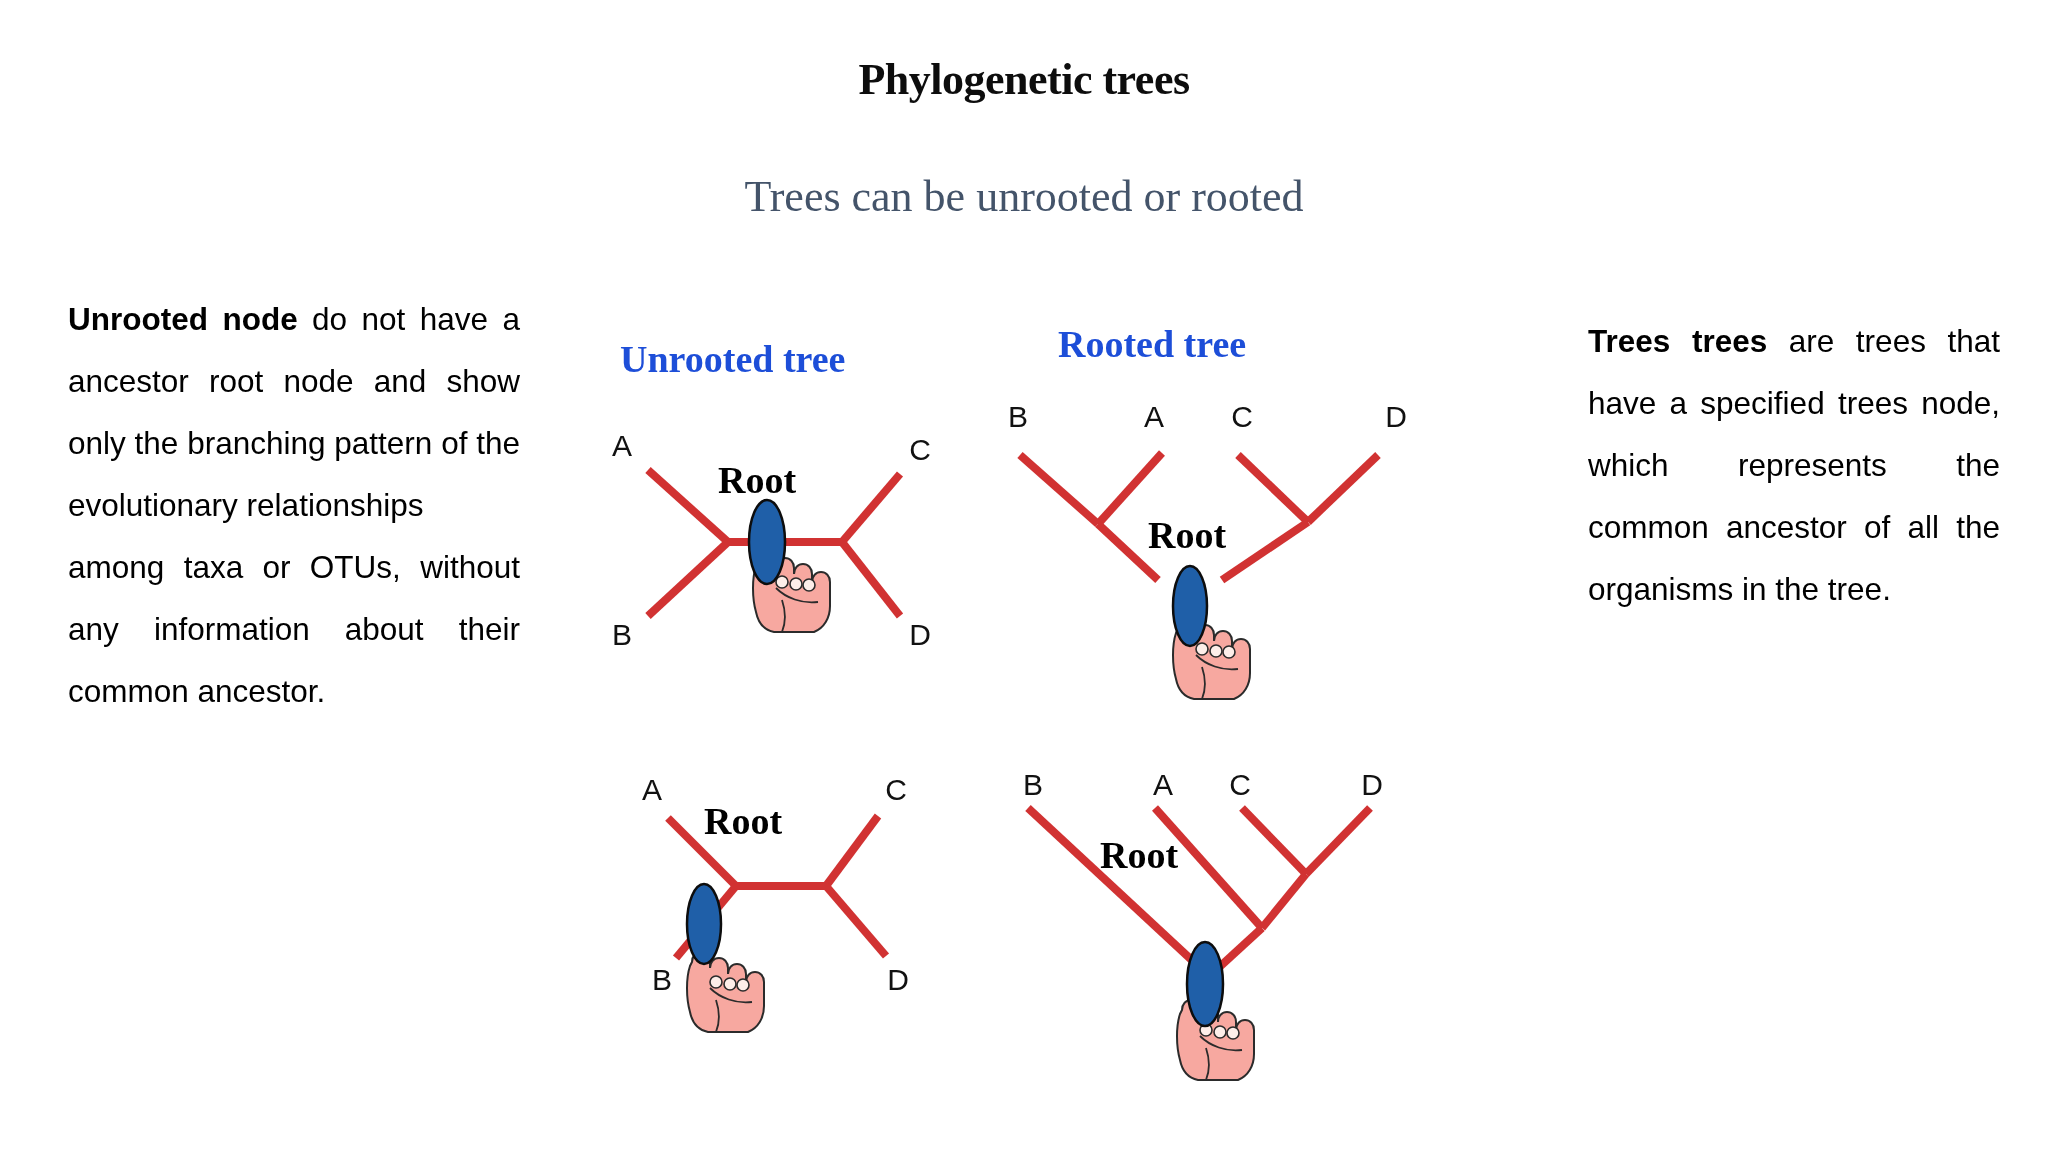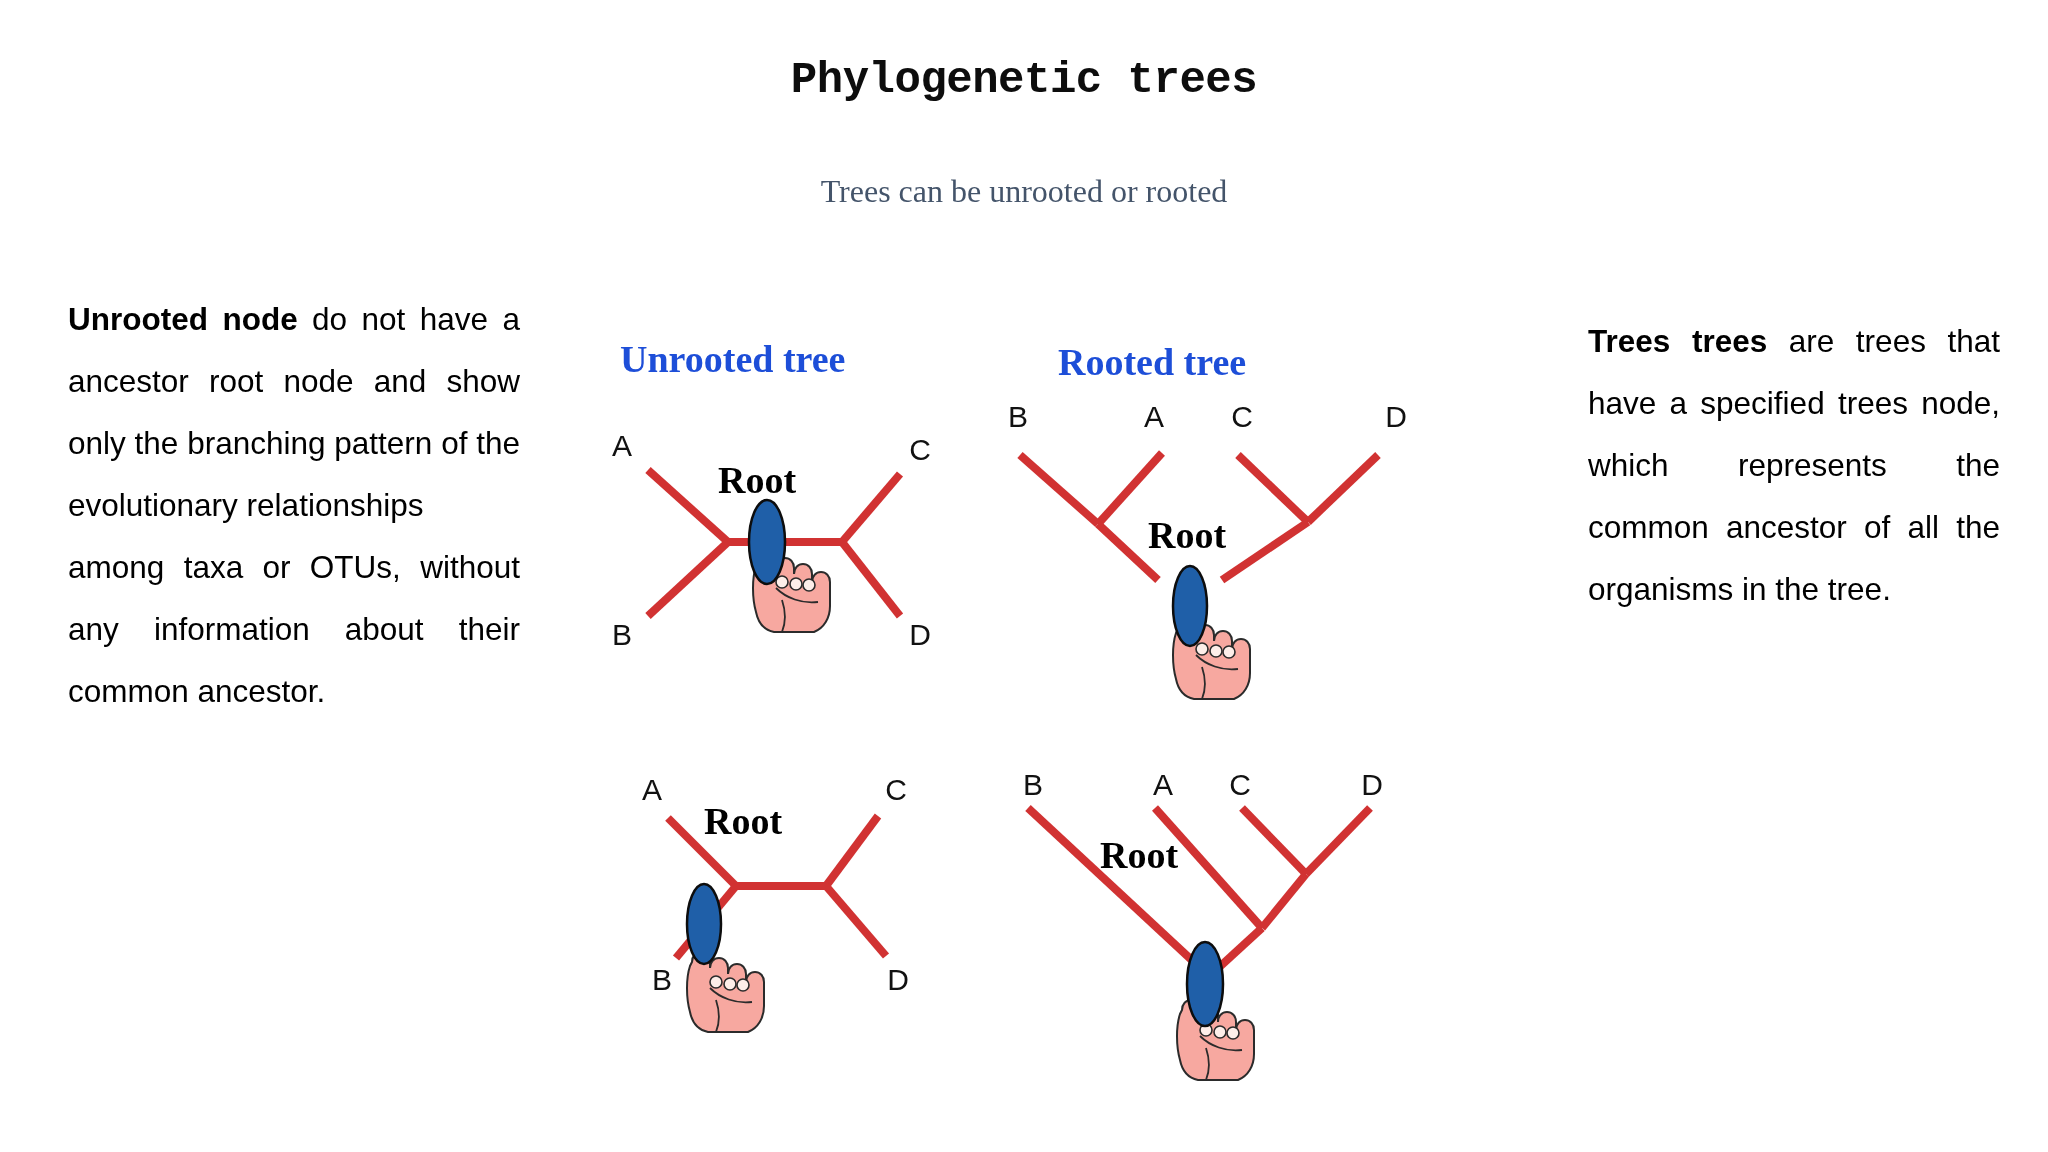--- a/index.html
+++ b/index.html
@@ -16,35 +16,35 @@
     color: #000000;
   }
 
   
   #slide-title {
     position: absolute;
     left: 0;
     top: 58px;
     width: 2048px;
     text-align: center;
-    font-family: Liberation Mono, monospace;
+    font-family: Liberation Serif, serif;
     font-weight: bold;
     font-size: 44px;
     letter-spacing: -0.5px;
     color: #0d0d0d;
     line-height: 1;
   }
   #slide-subtitle {
     position: absolute;
     left: 0;
     top: 175px;
     width: 2048px;
     text-align: center;
     font-family: "Liberation Serif", serif;
-    font-size: 32px;
+    font-size: 44px;
     color: #44546a;
     line-height: 1;
   }
 
   
   .side-text {
     position: absolute;
     font-family: "Liberation Sans", sans-serif;
     font-size: 31.5px;
     line-height: 62px;
@@ -63,21 +63,21 @@
   .tree-caption {
     position: absolute;
     font-family: "Liberation Serif", serif;
     font-weight: bold;
     font-size: 38px;
     color: #1d4ed8;
     white-space: nowrap;
     line-height: 1;
   }
   #caption-unrooted { left: 620px;  top: 340px; }
-  #caption-rooted   { left: 1058px; top: 343px; }
+  #caption-rooted   { left: 1058px; top: 325px; }
 
   svg { display: block; overflow: visible; }
   .branch {
     stroke: #d13232;
     stroke-width: 8;
     stroke-linecap: butt;
     fill: none;
   }
   .taxon-label {
     font-family: "Liberation Sans", sans-serif;

